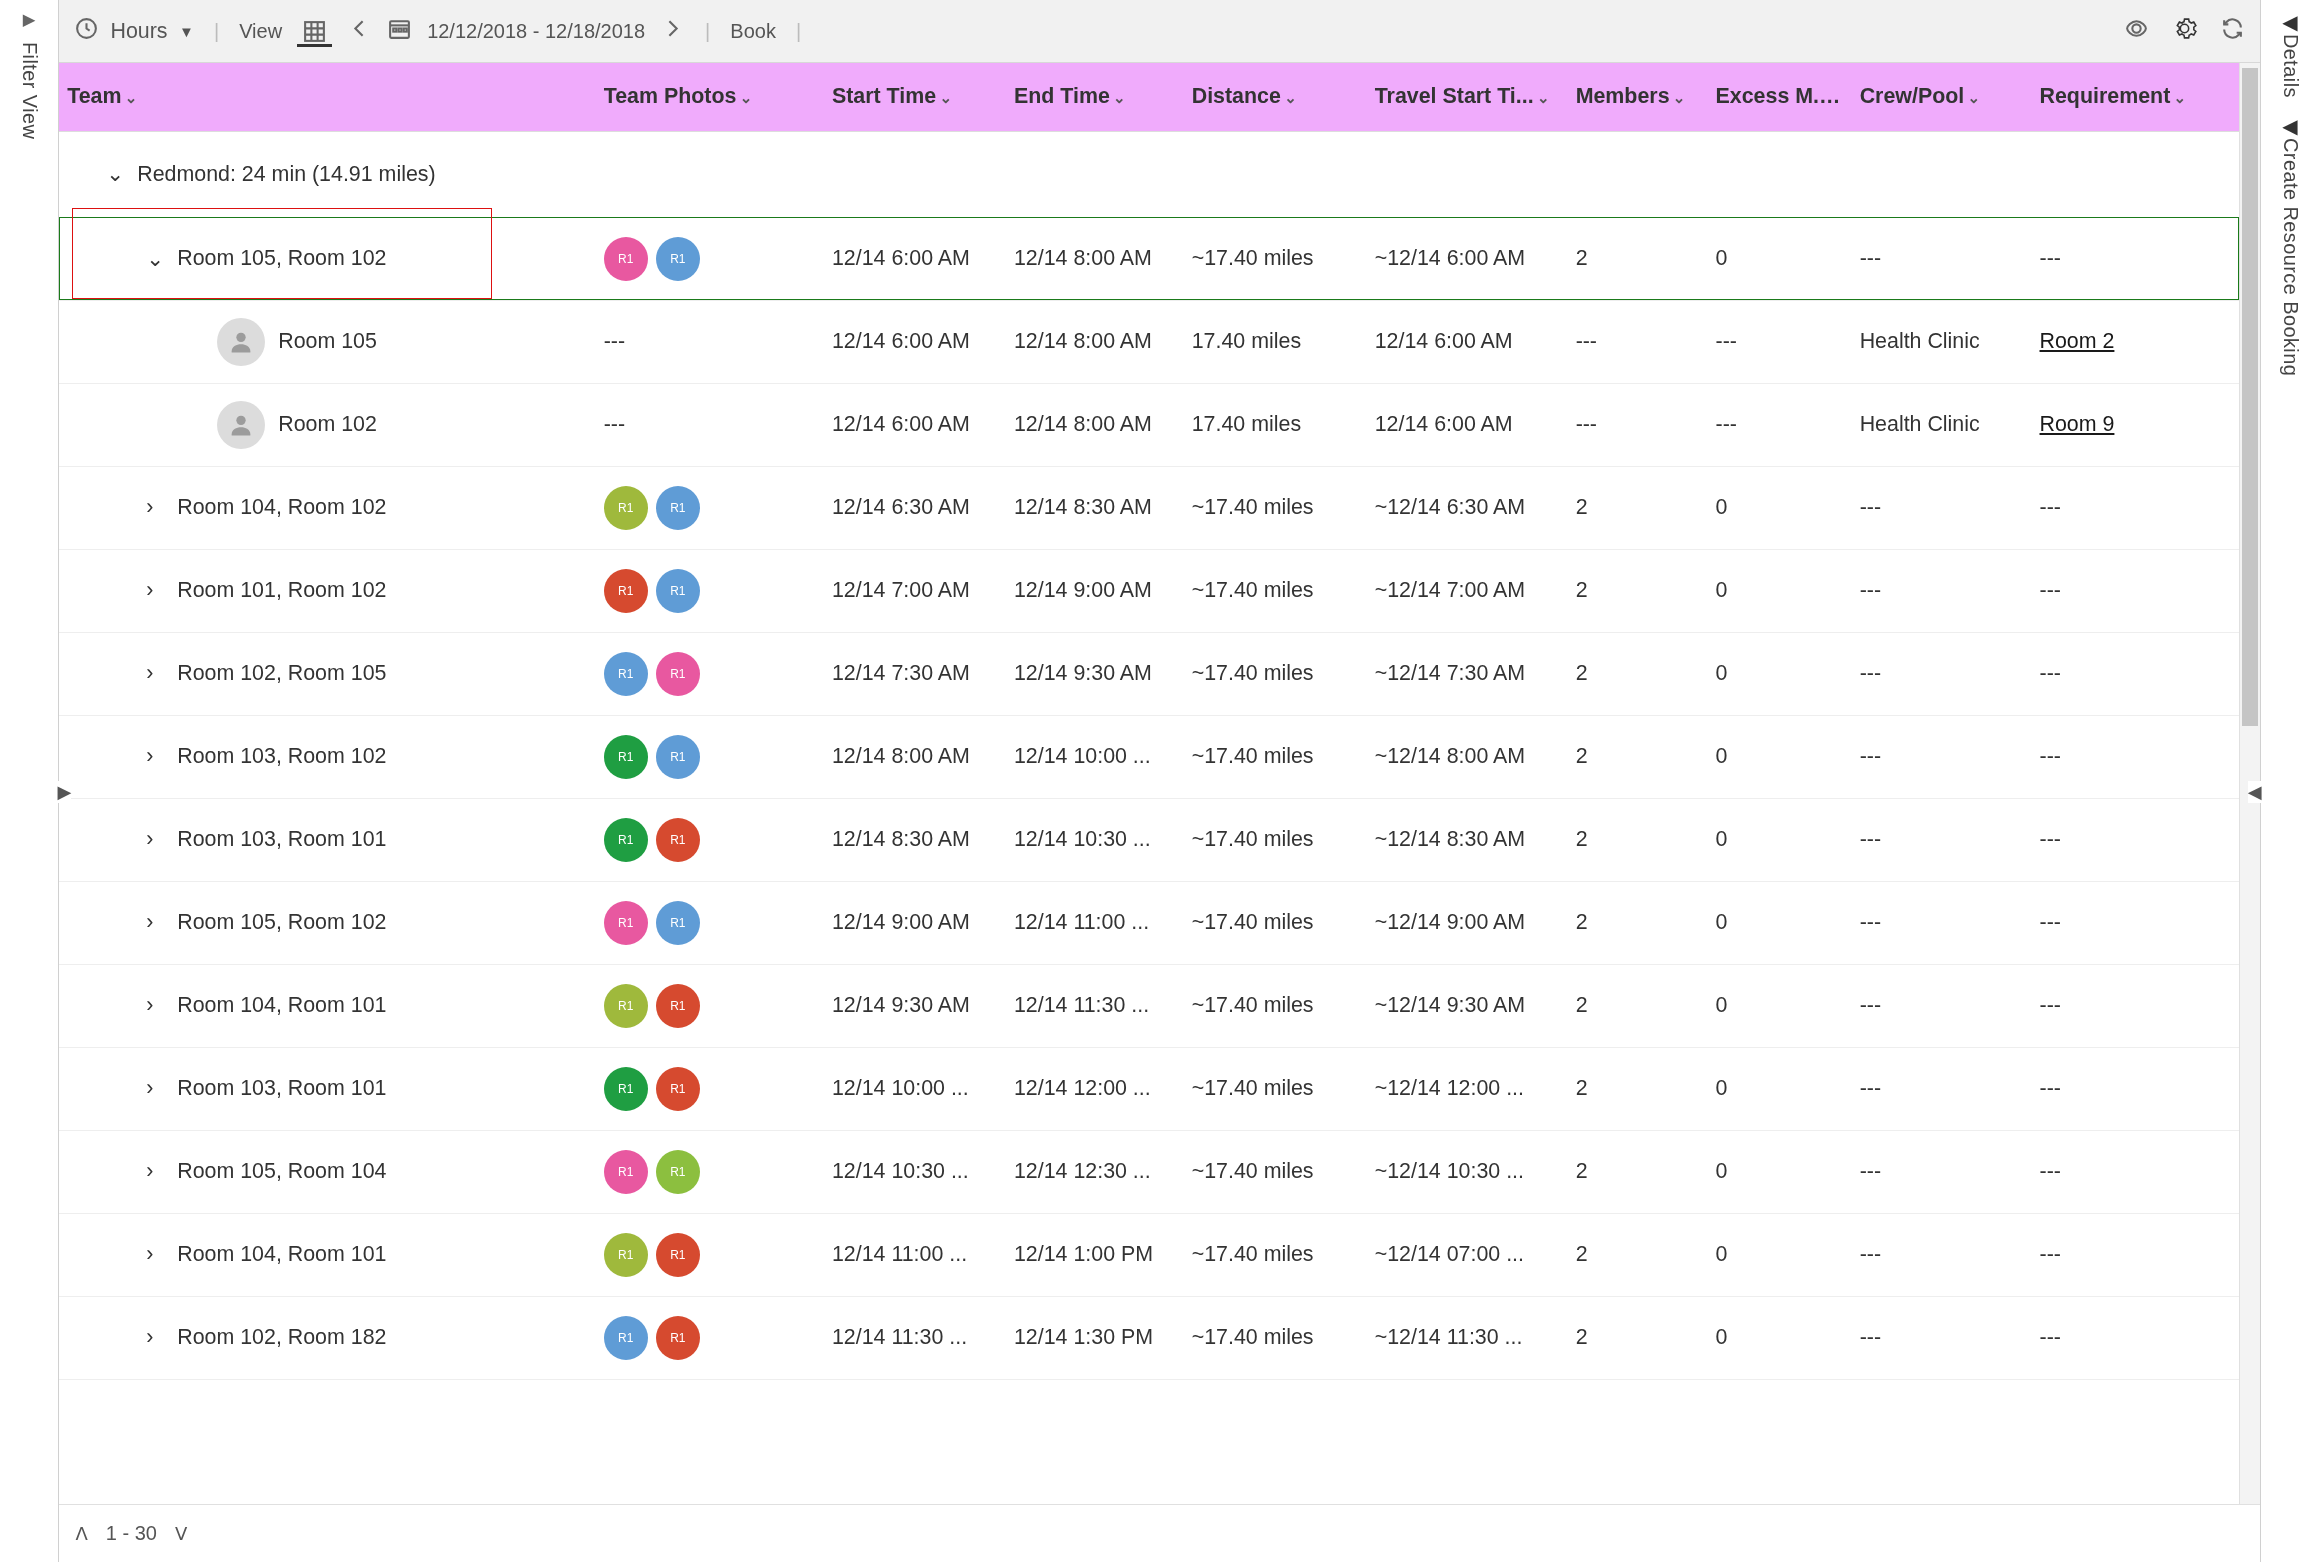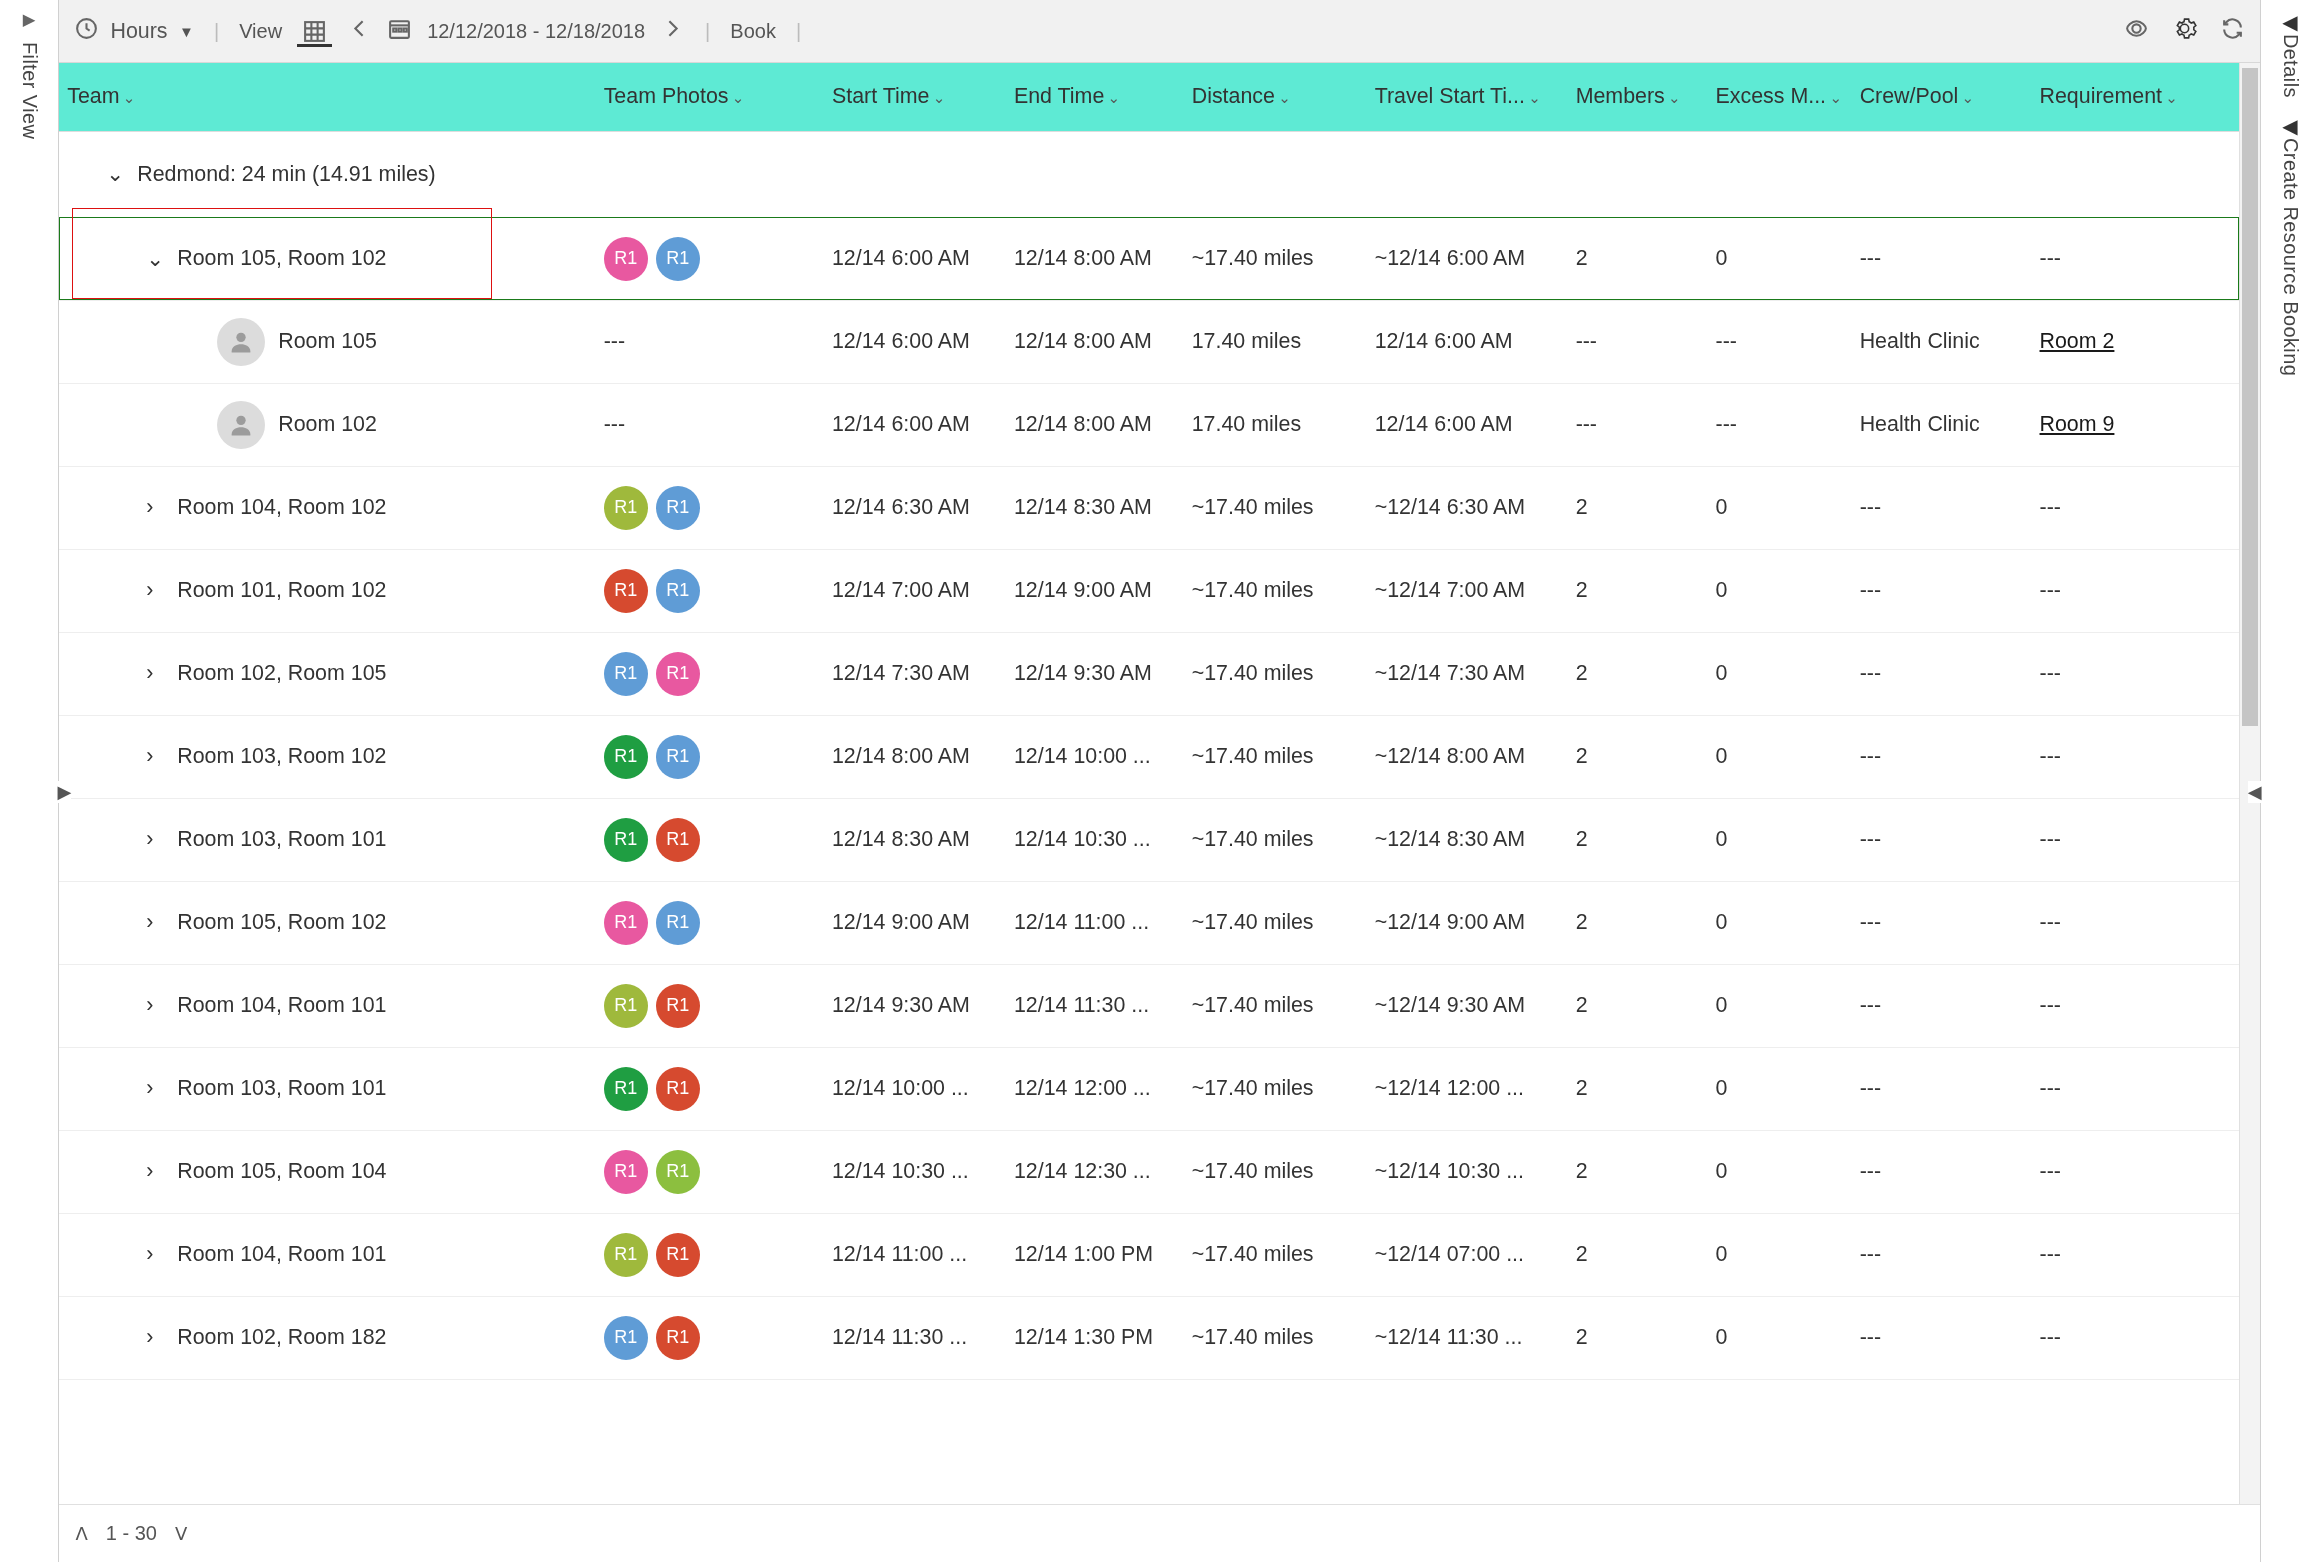--- a/index.html
+++ b/index.html
@@ -45,22 +45,22 @@
     flex:1; margin:0 0 0 0; background:#fff; position:relative;
     display:flex; flex-direction:column;
   }
   .scroll-area {
     flex:1; overflow:hidden; position:relative; border: 0; 
     display:flex;
   }
   .table-inner { flex:1; }
   table { width:100%; border-collapse:collapse; table-layout:fixed; }
   thead th {
-    text-align:left; font-weight:400; font-size:21.4px; color:#333;
-    padding: 21.4px 8.2px; border-bottom:0.8px solid #ddd; background:#5eead4;
+    text-align:left; font-weight:700; font-size:21.4px; color:#333;
+    padding: 21.4px 8.2px; border-bottom:0.8px solid #ddd; background:#f0abfc;
     white-space:nowrap; overflow:hidden; text-overflow:ellipsis;
   }
   thead th .sort { font-size:15px; color:#555; padding-left:3.3px; }
   tbody td {
     font-size:21.4px; padding: 0 8.2px; height: 83px;
     border-bottom:0.8px solid #eee; color:#333; 
     white-space:nowrap; overflow:hidden; text-overflow:ellipsis;
     vertical-align:middle;
   }
   tr.group-row td { border-bottom:0.8px solid #e5e5e5; height: 86px;}
@@ -68,21 +68,21 @@
   tr.selected  { outline: 1.6px solid #1a7a1a; outline-offset:-1.6px;}
   .team-cell { display:flex; align-items:center; gap:13px; height:100%; }
   .team-cell .chev { width:18px; display:inline-block; }
   .pad-1 { padding-left: 39px; }
   .pad-2 { padding-left: 79px; }
   .pad-3 { padding-left: 150px; }
   .avatars { display:flex; gap:8.2px; align-items:center;}
   .av {
     width:44px; height:44px; border-radius:50%; color:#fff;
     display:inline-flex; align-items:center; justify-content:center;
-    font-size:18px; font-weight:400;
+    font-size:12px; font-weight:400;
   }
   .c-pink   { background:#e858a0; }
   .c-blue   { background:#5f9cd6; }
   .c-olive  { background:#9fb93c; }
   .c-red    { background:#d64a2f; }
   .c-green  { background:#1f9e42; }
   .c-lime   { background:#8cbf3f; }
   .person-circle { width:48px; height:48px; border-radius:50%; background:#dcdcdc; display:inline-flex; align-items:center; justify-content:center; }
   .person-circle svg { width:28px; height:28px; fill:#9c9c9c; }
 

